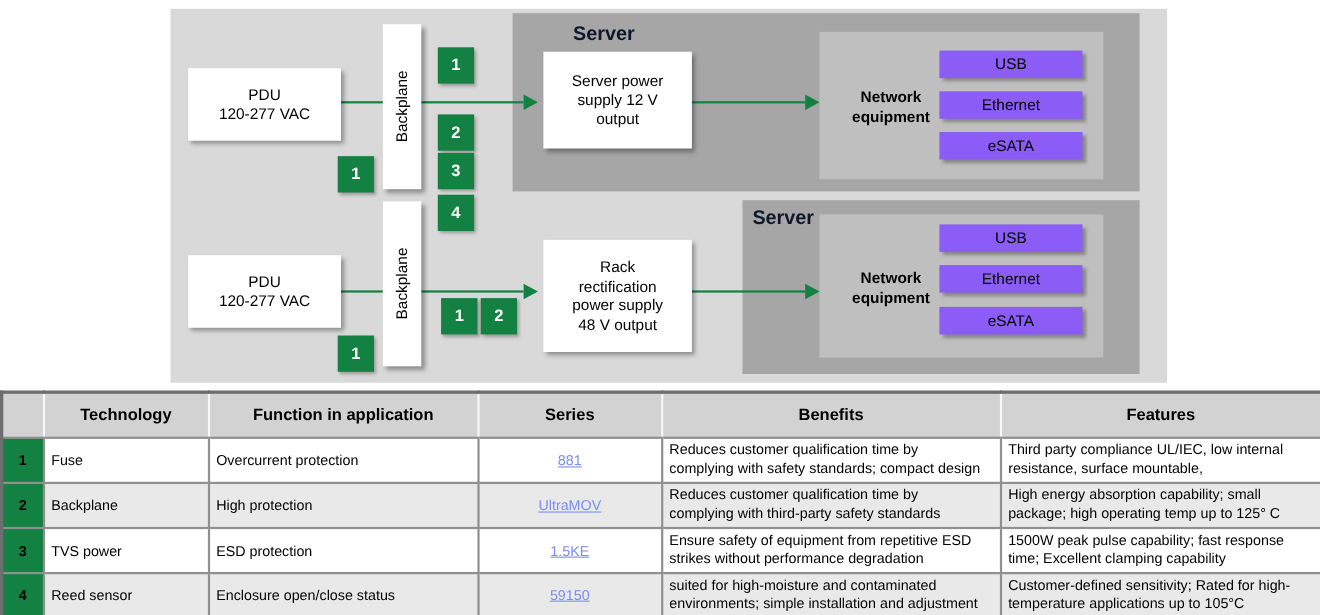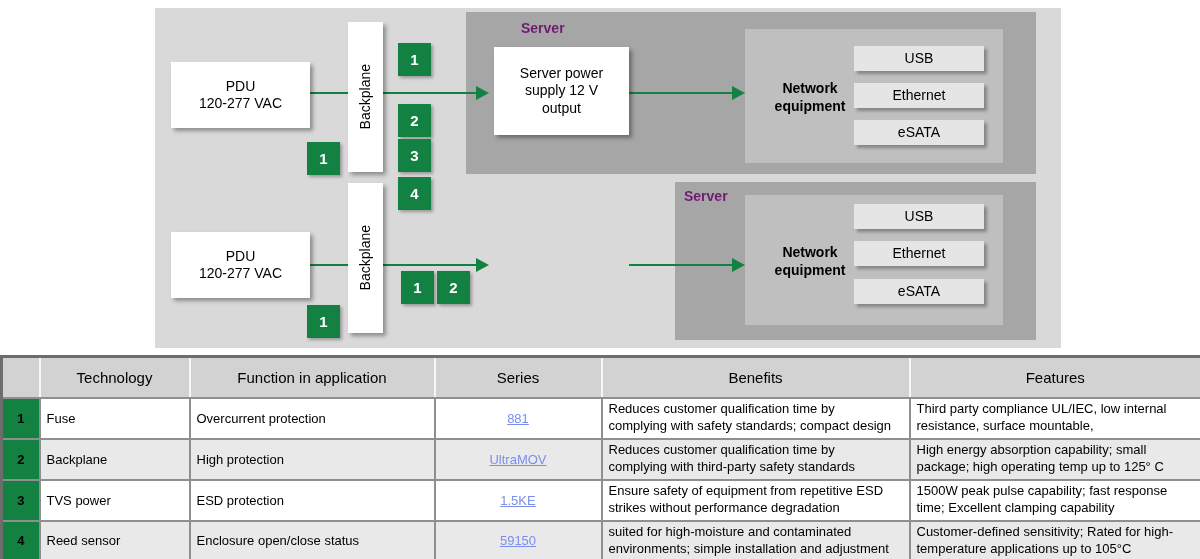--- a/index.html
+++ b/index.html
@@ -4,58 +4,58 @@
 <style>
   html,body{margin:0;padding:0;background:#ffffff;font-family:"Liberation Sans",sans-serif;}
   .stage{position:relative;width:1200px;height:559px;background:#ffffff;overflow:hidden;}
   .abs{position:absolute;}
 
   
   .panel{left:155px;top:8px;width:906px;height:340px;background:#d9d9d9;z-index:0;}
   .srv{background:#a6a6a6;z-index:1;}
   .srv1{left:466px;top:12px;width:570px;height:162px;}
   .srv2{left:675px;top:182px;width:361px;height:158px;}
-  .srv-title{font-weight:bold;font-size:14px;color:#701a75;z-index:3;}
+  .srv-title{font-weight:bold;font-size:18px;color:#0f172a;z-index:3;}
   .srv-title1{left:521px;top:20px;}
   .srv-title2{left:684px;top:188px;}
   .ne{background:#bfbfbf;z-index:2;}
   .ne1{left:745px;top:29px;width:258px;height:134px;}
   .ne2{left:745px;top:195px;width:258px;height:130px;}
   .ne-label{width:116px;text-align:center;font-weight:bold;font-size:14px;line-height:1.3;white-space:pre-line;z-index:3;}
   .ne-label1{left:752px;top:79px;}
   .ne-label2{left:752px;top:243px;}
   .whitebox{background:#ffffff;box-shadow:3px 3px 4px rgba(0,0,0,0.35);display:flex;align-items:center;justify-content:center;text-align:center;font-size:14px;line-height:1.25;white-space:pre-line;z-index:4;color:#000;}
   .pdu1{left:171px;top:62px;width:139px;height:66px;}
   .pdu2{left:171px;top:232px;width:139px;height:66px;}
   .bp{left:348px;width:35px;height:150px;}
   .bp1{top:22px;}
   .bp2{top:183px;}
   .vert{writing-mode:vertical-rl;transform:rotate(180deg);font-size:14px;}
   .psu1{left:494px;top:47px;width:135px;height:88px;}
   .psu2{left:494px;top:218px;width:135px;height:102px;}
-  .port{left:854px;width:130px;height:25px;line-height:25px;text-align:center;font-size:14px;background:#e5e5e5;box-shadow:3px 3px 3px rgba(0,0,0,0.3);z-index:4;}
+  .port{left:854px;width:130px;height:25px;line-height:25px;text-align:center;font-size:14px;background:#8b5cf6;box-shadow:3px 3px 3px rgba(0,0,0,0.3);z-index:4;}
   .usb1{top:46px}.eth1{top:83px}.esata1{top:120px}
   .usb2{top:204px}.eth2{top:241px}.esata2{top:279px}
   .marker{width:33px;height:33px;background:#128142;color:#fff;font-weight:bold;font-size:15px;line-height:33px;text-align:center;box-shadow:2px 2px 3px rgba(0,0,0,0.3);z-index:5;}
   .m-t1{left:398px;top:43px}.m-t2{left:398px;top:104px}.m-t3{left:398px;top:139px}.m-t4{left:398px;top:177px}
   .m-tl{left:307px;top:142px}
   .m-b1{left:401px;top:271px}.m-b2{left:437px;top:271px}.m-bl{left:307px;top:305px}
   .line{height:2px;background:#128142;z-index:3;}
   .lineA1{left:310px;top:92px;width:166px;}
   .lineB1{left:629px;top:92px;width:103px;}
   .lineA2{left:310px;top:264px;width:166px;}
   .lineB2{left:629px;top:264px;width:103px;}
   .ah{width:0;height:0;border-top:7px solid transparent;border-bottom:7px solid transparent;border-left:13px solid #128142;z-index:3;}
   .ahA1{left:476px;top:86px;}.ahB1{left:732px;top:86px;}
   .ahA2{left:476px;top:258px;}.ahB2{left:732px;top:258px;}
 
   
   .tblwrap{position:absolute;left:0;top:355px;width:1200px;}
   table.parts{width:1200px;border-collapse:collapse;table-layout:fixed;border:3px solid #6d6d6d;background:#fff;}
-  table.parts th{background:#d2d2d2;font-size:15px;font-weight:normal;color:#000;height:32px;border-bottom:2px solid #8f8f8f;border-left:2px solid #f7f7f7;padding:0;}
+  table.parts th{background:#d2d2d2;font-size:15px;font-weight:bold;color:#000;height:32px;border-bottom:2px solid #8f8f8f;border-left:2px solid #f7f7f7;padding:0;}
   table.parts th:first-child{border-left:none;}
   table.parts td{border:2px solid #8f8f8f;font-size:13px;color:#000;vertical-align:middle;padding:2px 6px;background:#fff;}
   table.parts tr{height:41px;}
   table.parts tr.alt td{background:#e9e9e9;}
   td.num{background:#128142 !important;color:#fff;font-weight:bold;font-size:16px;text-align:center;padding:0;}
   td.tech{text-align:left;}
   td.func{padding-left:10px;}
   td.series{text-align:center;}
   td.small{font-size:12.5px;line-height:1.3;padding:2px 9px;white-space:pre-line;}
   a.serieslink{color:#7b8ef0;text-decoration:underline;font-size:13px;}
@@ -106,20 +106,24 @@
   <div class="abs line lineA2"></div>
   <div class="abs ah ahA2"></div>
   <div class="abs line lineB2"></div>
   <div class="abs ah ahB2"></div>
 
   <div class="abs whitebox pdu2">PDU
 120-277 VAC</div>
   <div class="abs whitebox bp bp2">
     <span class="vert">Backplane</span>
   </div>
+  <div class="abs whitebox psu2">Rack
+rectification
+power supply
+48 V output</div>
 
   <div class="abs port usb2">USB</div>
   <div class="abs port eth2">Ethernet</div>
   <div class="abs port esata2">eSATA</div>
 
   <div class="abs marker m-b1">1</div>
   <div class="abs marker m-b2">2</div>
   <div class="abs marker m-bl">1</div>
 
   <div class="tblwrap">

